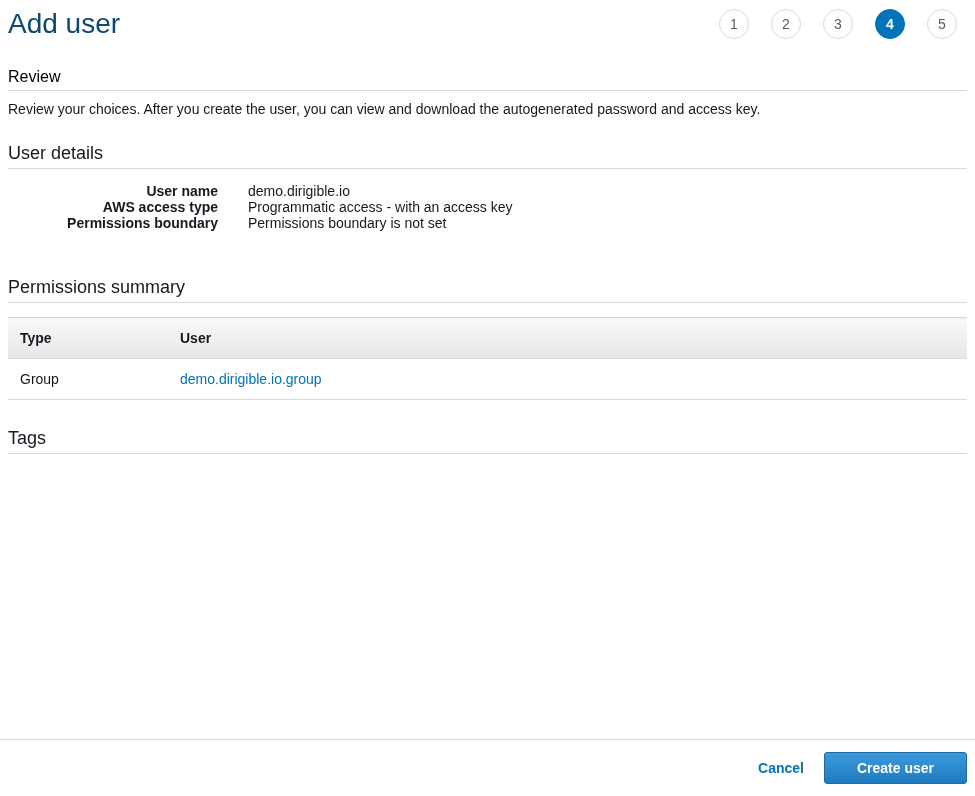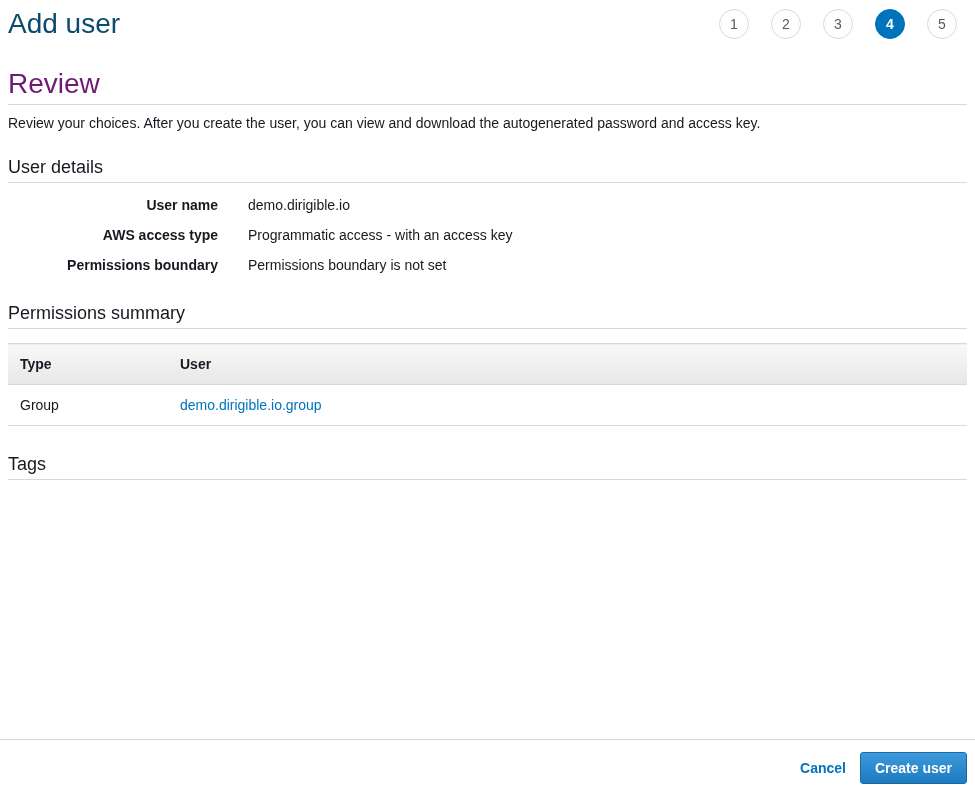--- a/index.html
+++ b/index.html
@@ -49,45 +49,44 @@
       color: #545b64;
       background: #ffffff;
     }
     .step.active {
       background: #0073bb;
       border-color: #0073bb;
       color: #ffffff;
       font-weight: 700;
     }
     .section-title {
-      font-size: 28px;
+      font-size: 16px;
       font-weight: 400;
-      color: #701a75;
+      color: #000000;
       border-bottom: 1px solid #d5dbdb;
       padding-bottom: 4px;
       margin-bottom: 10px;
     }
     .section-desc {
       font-size: 14px;
       color: #16191f;
       margin-bottom: 26px;
     }
     .sub-section-title {
       font-size: 18px;
       font-weight: 400;
       color: #16191f;
       border-bottom: 1px solid #d5dbdb;
       padding-bottom: 4px;
       margin-bottom: 14px;
     }
     .details-grid {
       display: grid;
       grid-template-columns: 240px 1fr;
-      row-gap: 14px;
-      margin-bottom: 30px;
+      margin-bottom: 46px;
     }
     .detail-label {
       text-align: right;
       font-weight: 700;
       color: #16191f;
       padding-right: 30px;
     }
     .detail-value {
       color: #16191f;
     }
@@ -130,21 +129,21 @@
     .footer {
       position: absolute;
       bottom: 0;
       left: 0;
       right: 0;
       border-top: 1px solid #d5dbdb;
       padding: 12px 8px;
       display: flex;
       justify-content: flex-end;
       align-items: center;
-      gap: 14px;
+      gap: 20px;
       background: #ffffff;
     }
     .btn-cancel {
       color: #0073bb;
       font-weight: 700;
       background: none;
       border: none;
       cursor: pointer;
       font-size: 14px;
     }
@@ -156,21 +155,21 @@
       font-weight: 700;
       color: #16191f;
       cursor: pointer;
       font-size: 14px;
     }
     .btn-primary {
       background: #2e8cce;
       background: linear-gradient(#3b99dc, #1f7bbf);
       border: 1px solid #1a6aa4;
       border-radius: 3px;
-      padding: 7px 14px;
+      padding: 7px 32px;
       font-weight: 700;
       color: #ffffff;
       cursor: pointer;
       font-size: 14px;
     }
   </style>
 </head>
 <body>
 
 <div class="page">

